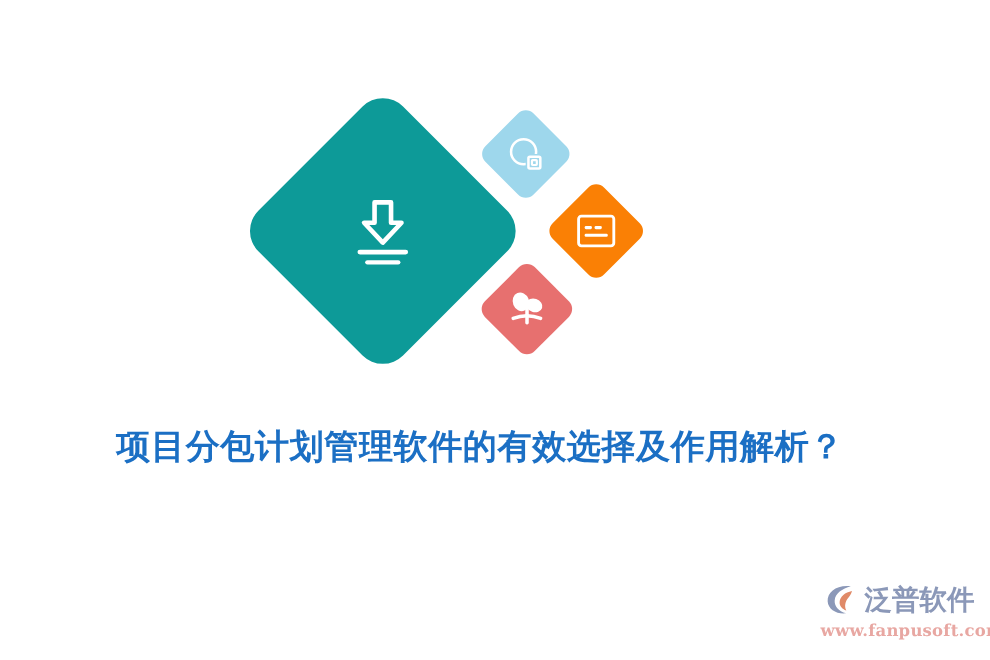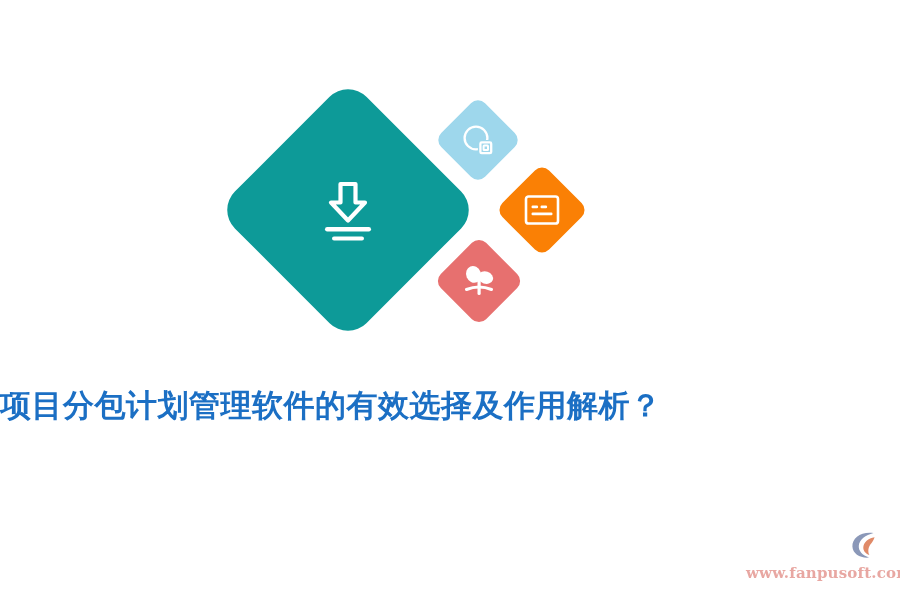--- a/index.html
+++ b/index.html
@@ -84,21 +84,21 @@
     background: #e7706f;
     border-radius: 10px;
   }
 
   
   .page-title {
     position: absolute;
     left: 0;
     top: 385px;
     width: 873px;
-    text-align: left;
+    text-align: center;
     color: #1b6fc4;
     font-family: "DejaVu Serif", "Liberation Serif", serif;
     font-size: 31px;
     font-weight: bold;
     letter-spacing: 0.5px;
     white-space: nowrap;
   }
 
   
   .watermark {
@@ -203,17 +203,18 @@
   <div class="watermark">
     <div class="wm-row">
       <span class="wm-mark">
         <svg width="34" height="32" viewBox="0 0 34 32" xmlns="http://www.w3.org/2000/svg">
           <path d="M24.5 4 C12 2.4 3 9 3.4 17.6 C3.8 25.2 11.8 29.6 20.2 28.6
                    C13.2 26.4 9.4 21.8 9.8 16.8 C10.3 10.4 16.6 6.2 24.5 4 Z" fill="#8b98b8"></path>
           <path d="M25.6 8.2 C19.2 9.4 14.6 13.2 14.3 18.2 C14.1 21.6 16.4 24.6 20.4 26
                    C18.4 22.4 19.3 17.6 22.4 14.2 C23.6 12.8 24.8 10.6 25.6 8.2 Z" fill="#e08a68"></path>
         </svg>
       </span>
+      <span class="wm-brand">泛普软件</span>
     </div>
     <div class="wm-url">www.fanpusoft.com</div>
   </div>
 
 </div>
 
 </body></html>

